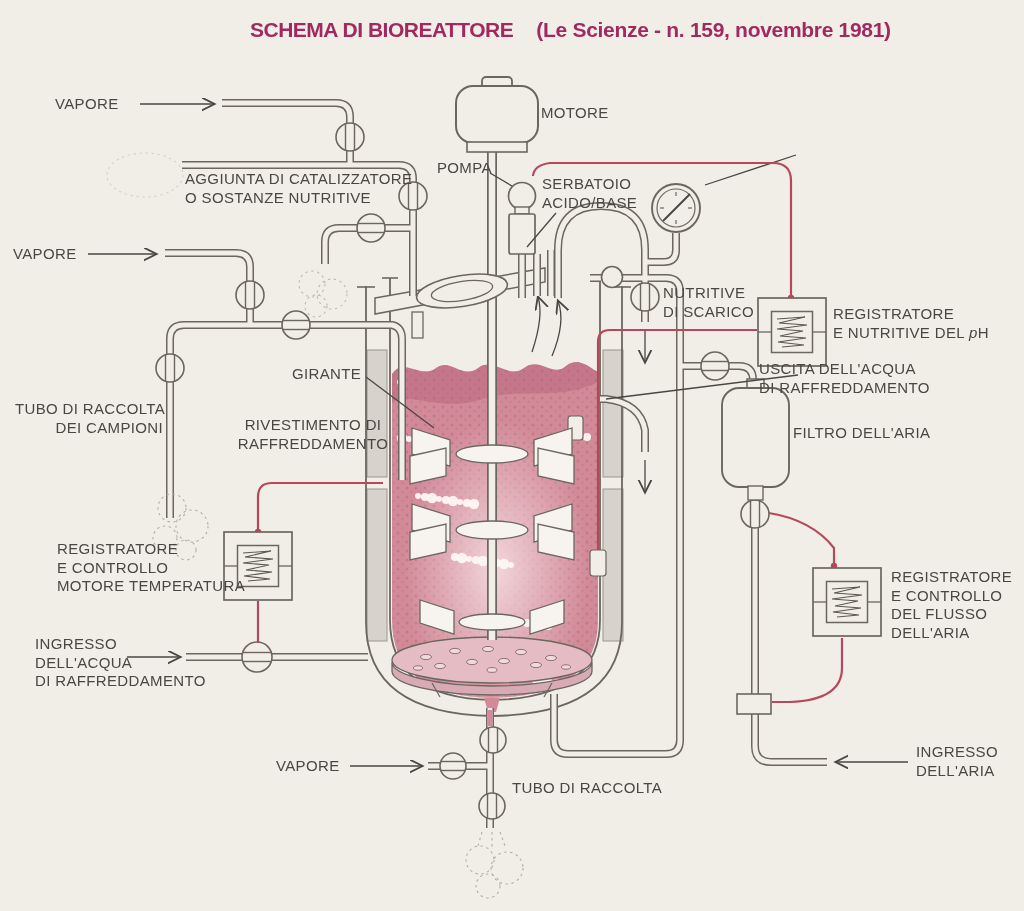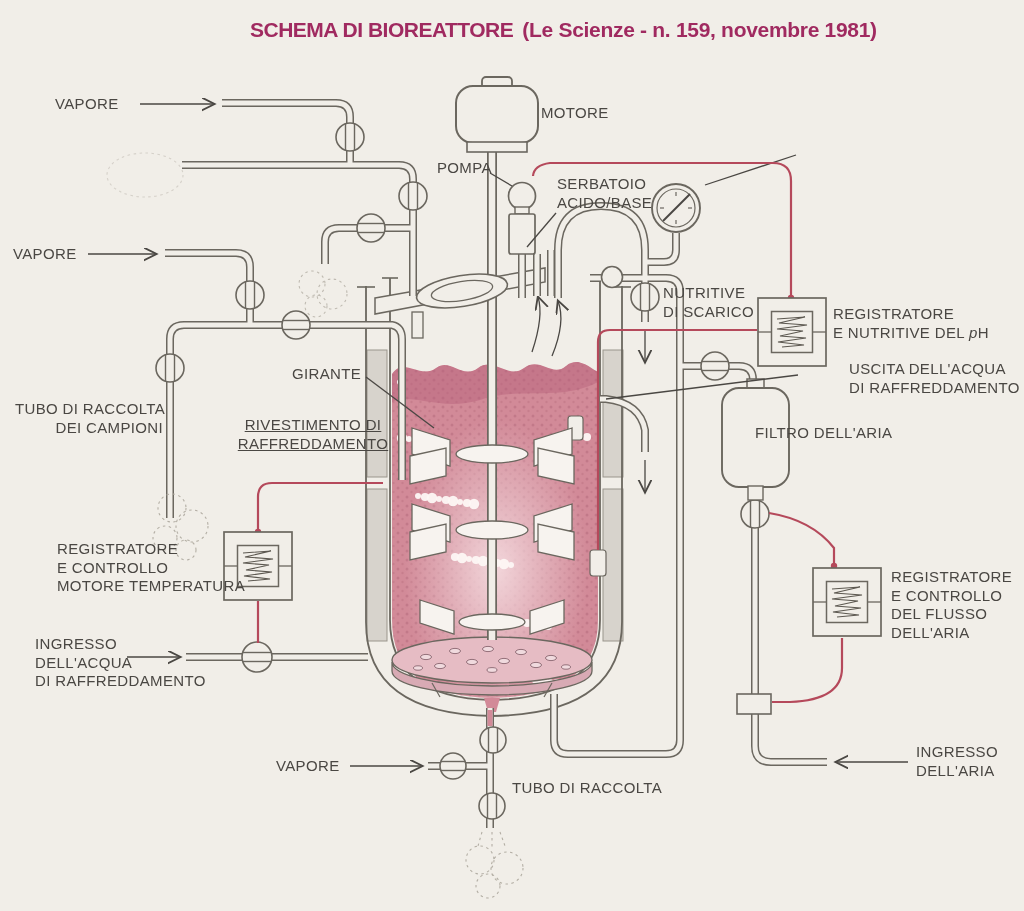--- a/index.html
+++ b/index.html
@@ -1,25 +1,25 @@
 <!DOCTYPE html>
 <html><head>
 <meta charset="utf-8">
 <style>
   html,body{margin:0;padding:0;background:#c8c4bc;}
   .stage{position:relative;width:1024px;height:911px;background:#f1eee8;overflow:hidden;
          font-family:"Liberation Sans",sans-serif;}
   .stage svg{position:absolute;left:0;top:0;}
   .title-row{position:absolute;left:250px;top:18px;white-space:nowrap;color:#a02a60;}
   .t-main{font-weight:bold;font-size:21px;letter-spacing:-.5px;}
-  .t-src{font-weight:600;font-size:21px;margin-left:9px;letter-spacing:-.3px;}
+  .t-src{font-weight:600;font-size:21px;margin-left:23px;letter-spacing:-.3px;}
   .lbl{position:absolute;font-size:15px;line-height:18.5px;letter-spacing:.35px;
        color:#4a4743;white-space:nowrap;}
   .ra{text-align:right;}
-  .ca{text-align:center;text-decoration:underline;}
+  .ca{text-align:center;}
   .it{font-style:italic;}
   
   .po{stroke:#6b675f;stroke-width:8;fill:none;}
   .pi{stroke:#f1eee8;stroke-width:5;fill:none;}
   .ln{stroke:#6b675f;fill:none;}
   .thin{stroke:#4a4743;stroke-width:1.3;fill:none;}
   .red{stroke:#b5495b;stroke-width:2.2;fill:none;}
   .cloud{stroke:#b3aea4;stroke-width:1.1;fill:none;stroke-dasharray:2.5 3.5;}
 </style>
 </head>
@@ -394,69 +394,73 @@
 </svg>
 
 <div class="title-row">
   <span class="t-main">SCHEMA DI BIOREATTORE</span><span class="t-src">(Le Scienze - n. 159, novembre 1981)</span>
 </div>
 
 <div class="lbl" style="left:55px;top:95px">
   <div>VAPORE</div>
 </div>
 
+<div class="lbl" style="left:185px;top:170px">
+  <div>AGGIUNTA DI CATALIZZATORE</div>
+  <div>O SOSTANZE NUTRITIVE</div>
+</div>
 
 <div class="lbl" style="left:13px;top:245px">
   <div>VAPORE</div>
 </div>
 
 <div class="lbl" style="left:541px;top:104px">
   <div>MOTORE</div>
 </div>
 
 <div class="lbl" style="left:437px;top:159px">
   <div>POMPA</div>
 </div>
 
-<div class="lbl" style="left:557px;top:175px">
+<div class="lbl" style="left:542px;top:175px">
   <div>SERBATOIO</div>
   <div>ACIDO/BASE</div>
 </div>
 
 
 <div class="lbl" style="left:663px;top:284px">
   <div>NUTRITIVE</div>
   <div>DI SCARICO</div>
 </div>
 
 <div class="lbl" style="left:833px;top:305px">
   <div>REGISTRATORE</div>
   <div><span>E NUTRITIVE DEL</span> <span class="it">p</span><span>H</span></div>
 </div>
 
 <div class="lbl" style="left:292px;top:365px">
   <div>GIRANTE</div>
 </div>
 
-<div class="lbl" style="left:849px;top:360px">
+<div class="lbl" style="left:759px;top:360px">
   <div>USCITA DELL'ACQUA</div>
   <div>DI RAFFREDDAMENTO</div>
 </div>
 
 <div class="lbl ra" style="left:15px;top:400px;width:148px">
   <div>TUBO DI RACCOLTA</div>
   <div>DEI CAMPIONI</div>
 </div>
 
 <div class="lbl ca" style="left:227px;top:416px;width:172px">
   <div>RIVESTIMENTO DI</div>
   <div>RAFFREDDAMENTO</div>
 </div>
 
-<div class="lbl" style="left:755px;top:424px">
+<div class="lbl" style="left:793px;top:424px">
   <div>FILTRO DELL'ARIA</div>
 </div>
 
 <div class="lbl" style="left:57px;top:540px">
   <div>REGISTRATORE</div>
   <div>E CONTROLLO</div>
   <div>MOTORE TEMPERATURA</div>
 </div>
 
 <div class="lbl" style="left:891px;top:568px">

